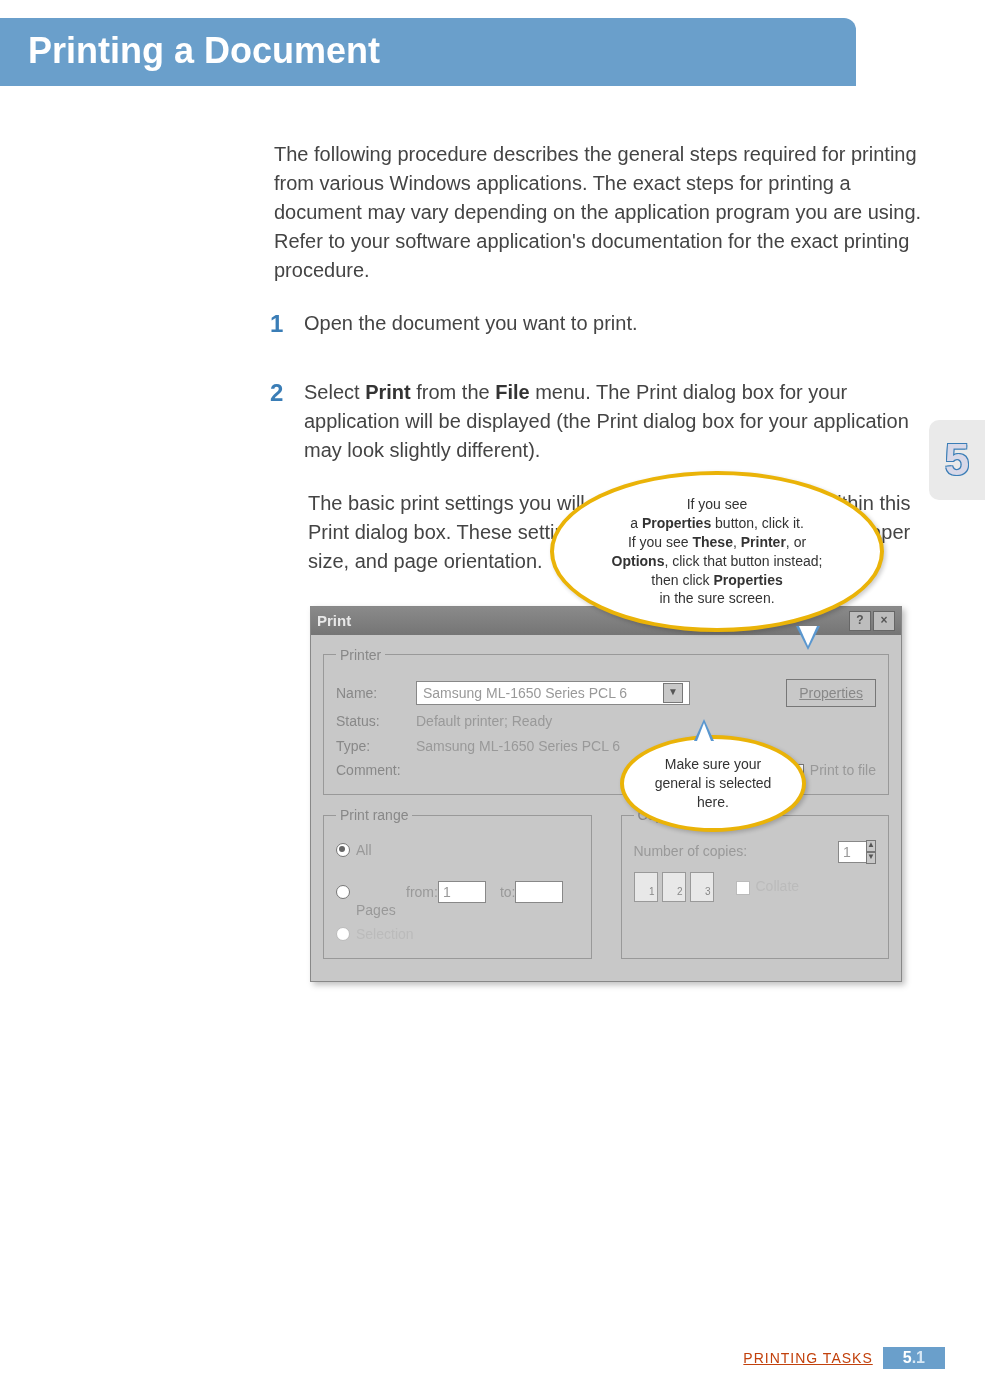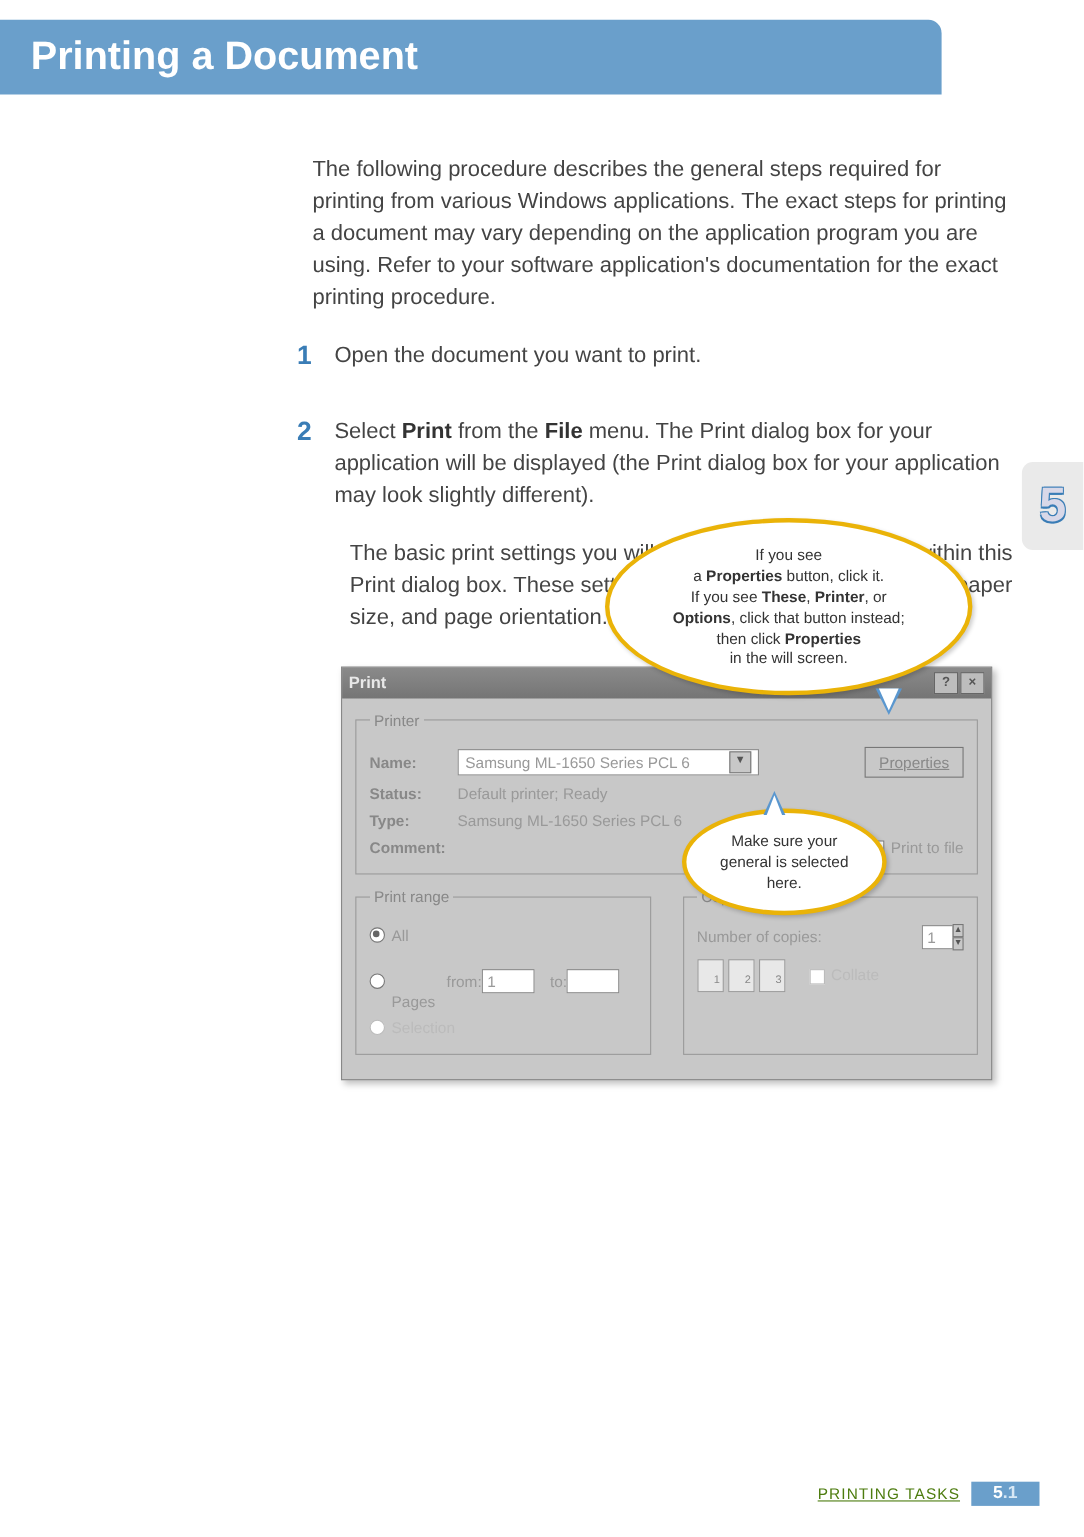--- a/index.html
+++ b/index.html
@@ -28,21 +28,21 @@
   .header-wrap {
     width: 830px;
     height: 70px;
   }
   .content {
     margin: 70px 60px 0 270px;
     font-size: 20px;
     line-height: 1.45;
     color: #444;
   }
-  .content p { margin: 0 0 24px 14px; }
+  .content p { margin: 0 0 24px 4px; }
   .step {
     position: relative;
     padding-left: 34px;
     margin: 0 0 24px 0;
   }
   .step .num {
     position: absolute;
     left: 0;
     top: -2px;
     color: #3a7db6;
@@ -113,21 +113,21 @@
     color: #555;
   }
   .dlg-body { padding: 10px 12px 12px 12px; }
   fieldset {
     border: 1px solid #999;
     margin: 0 0 10px 0;
     padding: 10px 12px;
   }
   legend { padding: 0 4px; color: #888; font-size: 14px; }
   .row { display: flex; align-items: center; margin: 4px 0; }
-  .lbl { width: 80px; color: #888; font-weight: bold; }
+  .lbl { width: 80px; color: #888; }
   .val { color: #999; }
   .field {
     background: #fff;
     border: 1px solid #888;
     height: 22px;
     padding: 0 6px;
     display: inline-flex;
     align-items: center;
     color: #999;
   }
@@ -266,21 +266,21 @@
     bottom: 28px;
     right: 40px;
     display: flex;
     align-items: center;
     gap: 10px;
     font-family: Arial, sans-serif;
   }
   .footer .sec {
     font-size: 14px;
     letter-spacing: 1px;
-    color: #4d7c0f;
+    color: #c2410c;
     text-decoration: underline;
     font-variant: small-caps;
   }
   .footer .pg {
     background: #6a9fcb;
     color: #fff;
     font-weight: bold;
     padding: 2px 20px;
     font-size: 16px;
   }
@@ -314,21 +314,21 @@
   </div>
 
   <div class="dialog-area">
 
     <div class="callout top">
       <span>If you see</span><br>
       <span>a </span><b>Properties</b><span> button, click it.</span><br>
       <span>If you see </span><b>These</b><span>, </span><b>Printer</b><span>, or</span><br>
       <b>Options</b><span>, click that button instead;</span><br>
       <span>then click </span><b>Properties</b><br>
-      <span>in the will screen.</span>
+      <span>in the sure screen.</span>
       <div class="tail tail1"></div>
     </div>
 
     <div class="callout mid">
       <span>Make sure your</span><br>
       <span>general is selected</span><br>
       <span>here.</span>
       <div class="tail tail1"></div>
     </div>
 

